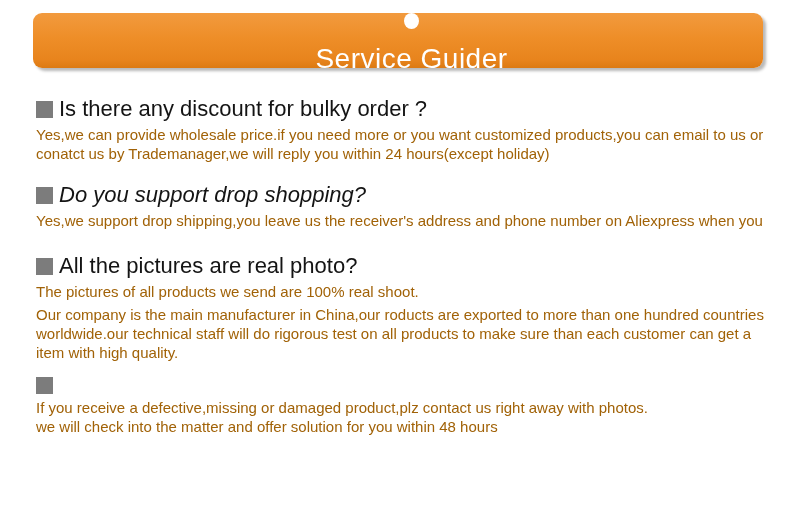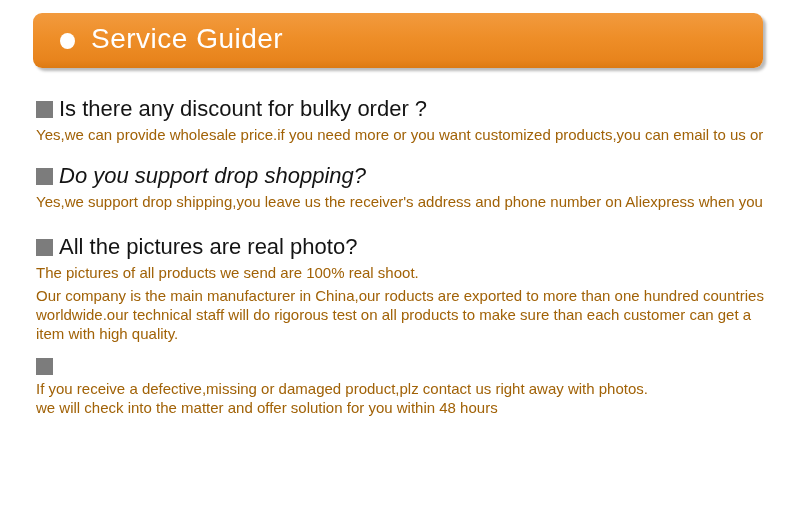--- a/index.html
+++ b/index.html
@@ -11,21 +11,21 @@
   }
   
   .banner {
     box-sizing:border-box;
     width:730px; height:55px;
     margin:13px 0 0 33px;
     background:linear-gradient(180deg,#f29a3e 0%,#ee8e28 45%,#e8841d 85%,#dc7a12 100%);
     border-radius:9px;
     box-shadow:3px 3px 3px rgba(0,0,0,0.28);
     display:flex; align-items:center;
-    padding-left:27px; gap:16px;
+    padding-left:27px; gap:16px;flex-direction:column;
   }
   .banner .dot {
     width:15px; height:16px; border-radius:50%;
     background:#ffffff; flex:none;
   }
   .banner .title {
     color:#ffffff; font-size:28px; line-height:1;
     letter-spacing:0.5px;
     padding-bottom:3px;
   }
@@ -61,20 +61,21 @@
 
 <main class="content">
 
   <section class="qa">
     <h2 class="q">
       <span class="sq"></span>
       <span class="qt">Is there any discount for bulky order ?</span>
     </h2>
     <div class="a">
       <span class="line">Yes,we can provide wholesale price.if you need more or you want customized products,you can email to us or</span>
+      <span class="line">conatct us by Trademanager,we will reply you within 24 hours(except holiday)</span>
     </div>
   </section>
 
   <section class="qa">
     <h2 class="q">
       <span class="sq"></span>
       <span class="qt">Do you support drop shopping?</span>
     </h2>
     <div class="a">
       <span class="line">Yes,we support drop shipping,you leave us the receiver's address and phone number on Aliexpress when you</span>

